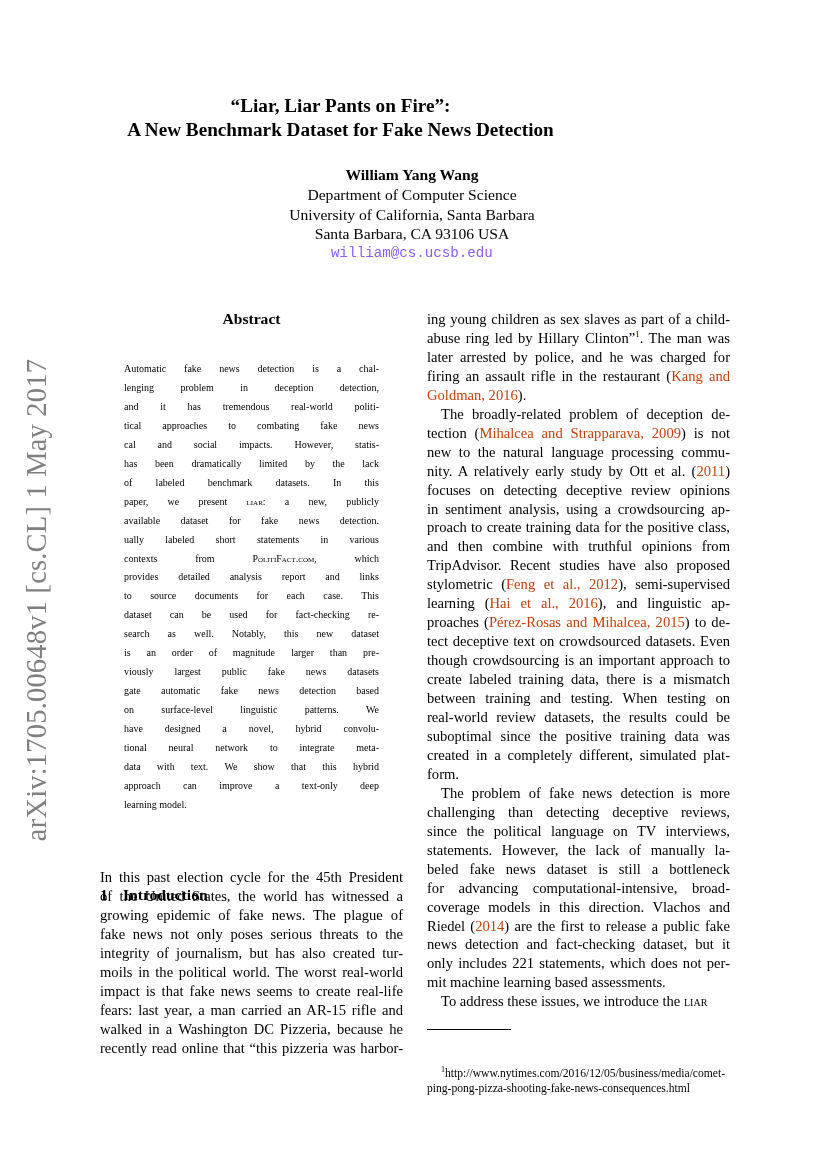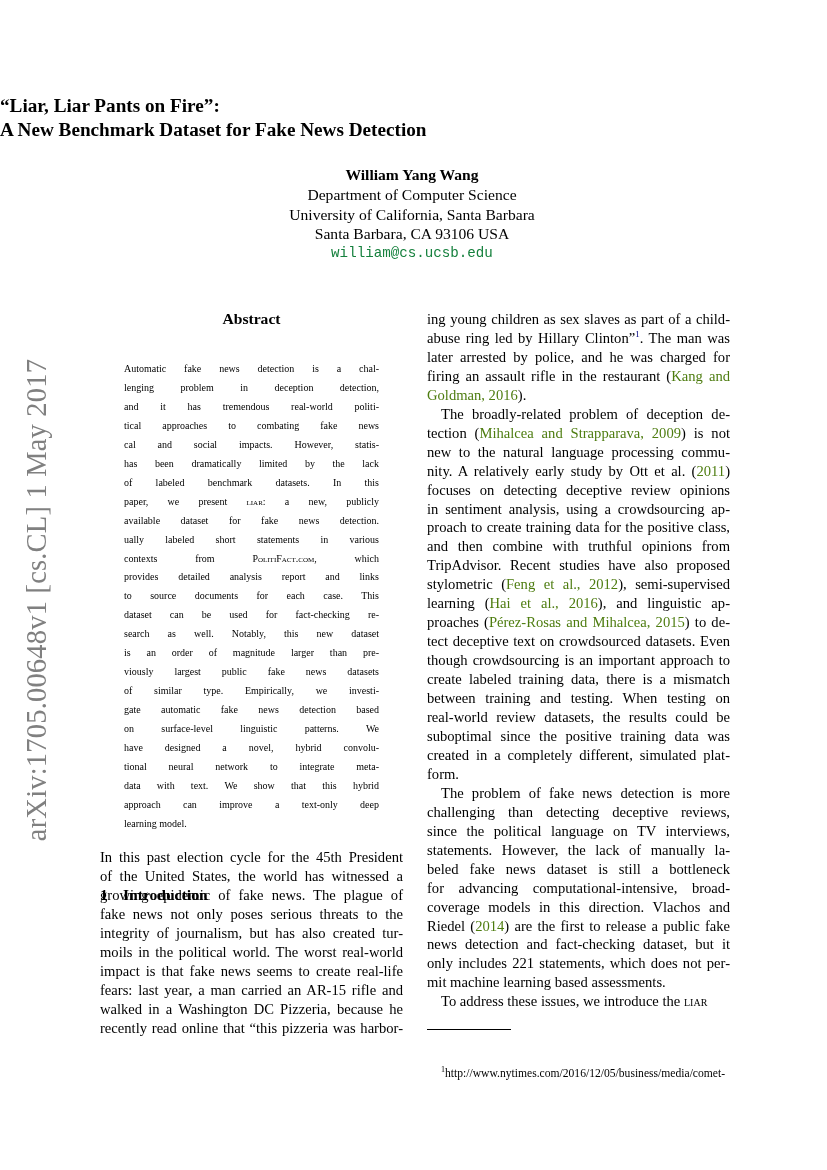--- a/index.html
+++ b/index.html
@@ -11,37 +11,37 @@
   .arxiv-stamp {
     position: absolute;
     left: 37px; top: 600px;
     transform: translate(-50%, -50%) rotate(-90deg);
     white-space: nowrap;
     font-family: "Liberation Serif", serif;
     font-size: 28.5px;
     color: #808080;
     letter-spacing: 0.2px;
   }
-  .title-block { position: absolute; left: 0; width: 681px; top: 94px; text-align: left; }
+  .title-block { position: absolute; left: 0; width: 681px; top: 94px; text-align: center; }
   .title { font-weight: bold; font-size: 19.2px; line-height: 24px; }
   .author-block { position: absolute; left: 0; width: 824px; top: 165px; text-align: center; font-size: 15.6px; line-height: 19.8px; }
   .author-name { font-weight: bold; }
-  .email { font-family: "Liberation Mono", monospace; font-size: 14.2px; color: #15803d; }
+  .email { font-family: "Liberation Mono", monospace; font-size: 14.2px; color: #8b5cf6; }
 
   .col { position: absolute; font-size: 14.6px; line-height: 18.95px; text-align: justify; hyphens: manual; }
   .col-right { left: 427px; width: 303px; top: 310px; }
   .abstract-heading { position: absolute; left: 100px; width: 303px; top: 310px; text-align: center; font-weight: bold; font-size: 15.6px; }
   .abstract-body { position: absolute; left: 124px; width: 255px; top: 360px; font-size: 10px; line-height: 18.95px; text-align: justify; }
   .section-heading { position: absolute; left: 100px; top: 886px; font-weight: bold; font-size: 15.6px; }
   .section-heading .num { display: inline-block; width: 23px; }
-  .intro-body { position: absolute; left: 100px; width: 303px; top: 848px; font-size: 14.6px; line-height: 18.95px; text-align: justify; }
+  .intro-body { position: absolute; left: 100px; width: 303px; top: 868px; font-size: 14.6px; line-height: 18.95px; text-align: justify; }
   p { margin: 0; }
   .indent { text-indent: 14px; }
   .sc { font-variant: small-caps; }
-  .cite { color: #4d7c0f; }
+  .cite { color: #c2410c; }
   sup { font-size: 9px; line-height: 0; vertical-align: 6px; color: #00007f; }
   .line { display: block; text-align-last: justify; }
   .line.last { text-align-last: left; }
   .footnote-rule { position: absolute; left: 427px; top: 1029px; width: 84px; height: 0; border-top: 1px solid #000; }
   .footnote { position: absolute; left: 427px; width: 325px; top: 1067px; font-size: 11.6px; line-height: 14.6px; }
   .footnote sup { color: #000; font-size: 8px; vertical-align: 5px; }
 </style>
 </head>
 <body>
 
@@ -72,21 +72,20 @@
     <span class="line"><span>paper, we present </span><span class="sc">liar</span><span>:  a new, publicly</span></span>
     <span class="line">available dataset for fake news detection.</span>
     <span class="line">ually labeled short statements in various</span>
     <span class="line"><span>contexts from </span><span class="sc">PolitiFact.com</span><span>, which</span></span>
     <span class="line">provides detailed analysis report and links</span>
     <span class="line">to source documents for each case.  This</span>
     <span class="line">dataset can be used for fact-checking re-</span>
     <span class="line">search as well.  Notably, this new dataset</span>
     <span class="line">is an order of magnitude larger than pre-</span>
     <span class="line">viously largest public fake news datasets</span>
-    <span class="line">of similar type.  Empirically, we investi-</span>
     <span class="line">gate automatic fake news detection based</span>
     <span class="line">on surface-level linguistic patterns.  We</span>
     <span class="line">have designed a novel, hybrid convolu-</span>
     <span class="line">tional neural network to integrate meta-</span>
     <span class="line">data with text.  We show that this hybrid</span>
     <span class="line">approach can improve a text-only deep</span>
     <span class="line last">learning model.</span>
   </div>
 
 <div class="section-heading">
@@ -149,13 +148,14 @@
     <span class="line last" style="text-indent:0">mit machine learning based assessments.</span>
   </p>
   <p class="indent">
     <span class="line last"><span>To address these issues, we introduce the </span><span class="sc">liar</span></span>
   </p>
 </div>
 
 <div class="footnote-rule"></div>
 <div class="footnote">
   <span style="display:block; text-indent:14px;"><sup>1</sup><span>http://www.nytimes.com/2016/12/05/business/media/comet-</span></span>
+  <span style="display:block;">ping-pong-pizza-shooting-fake-news-consequences.html</span>
 </div>
 
 </body></html>

